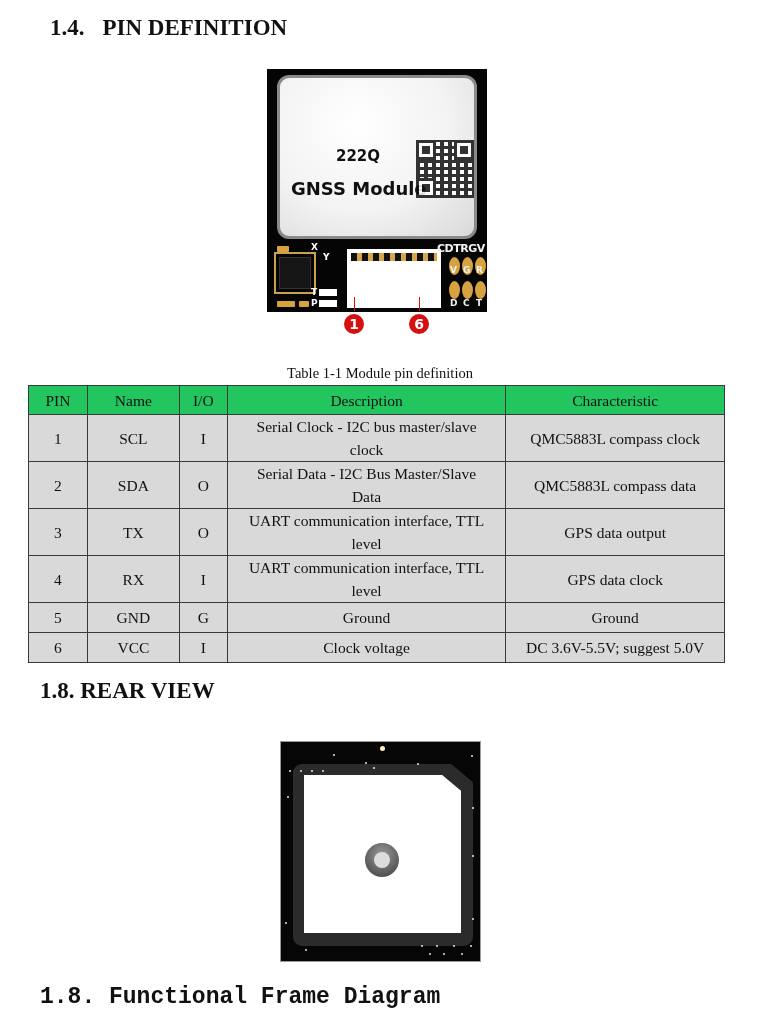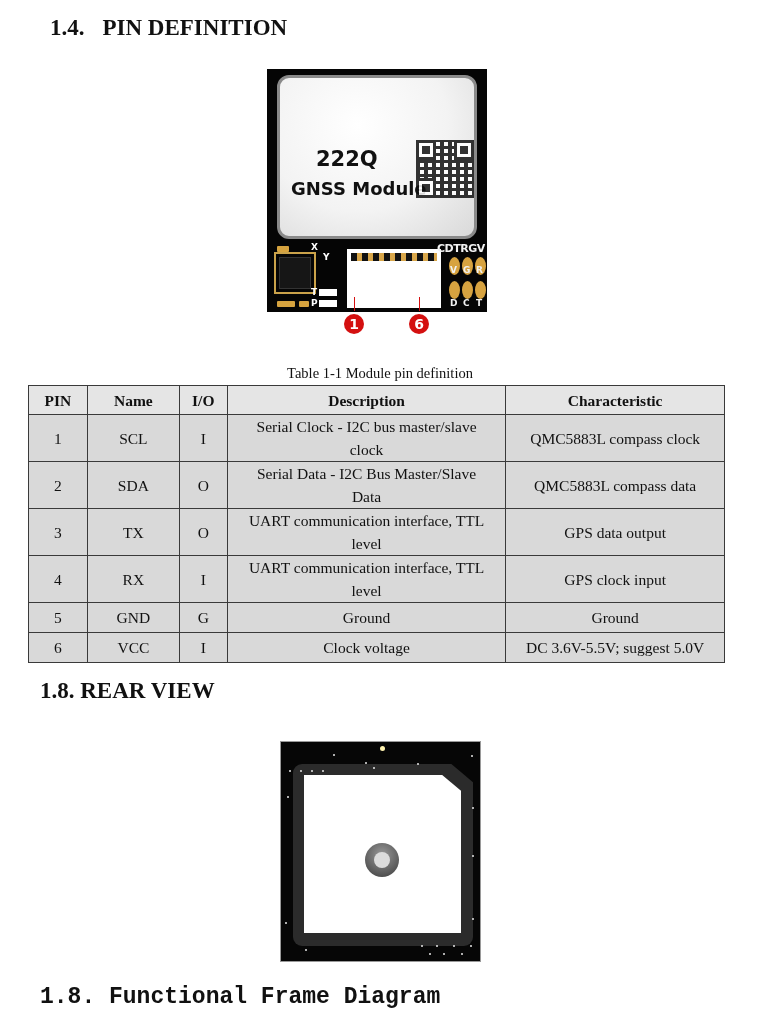--- a/index.html
+++ b/index.html
@@ -10,21 +10,21 @@
   #h14 .num { margin-right: 18px; text-align: right; }
   #h15 { left: 40px; top: 678px; }
   #h18 { left: 40px; top: 984px; font-family: Liberation Mono, monospace; }
 
   
   .front { position: absolute; left: 267px; top: 69px; width: 220px; height: 243px; background: #050505; }
   .label { position: absolute; left: 10px; top: 6px; width: 200px; height: 164px;
            background: radial-gradient(ellipse at 40% 30%, #ffffff 0%, #f3f3f3 55%, #d9d9d9 100%);
            border-radius: 12px; border: 3px solid #8a8a8a; box-sizing: border-box; }
   .lbl-txt { position: absolute; font-family: "DejaVu Sans", sans-serif; font-weight: bold; color: #111; }
-  #lbl-model { left: 36px; top: 69px; font-size: 21px; }
+  #lbl-model { left: 56px; top: 69px; font-size: 15px; }
   #lbl-type { left: 11px; top: 100px; font-size: 18px; }
   #lbl-serial { left: 8px; top: 127px; font-size: 19.5px; letter-spacing: 0.4px; }
   .qr { position: absolute; left: 136px; top: 62px; width: 58px; height: 58px;
         background:
           repeating-linear-gradient(90deg, #111 0 4px, transparent 4px 8px),
           repeating-linear-gradient(0deg, #111 0 3px, #fff 3px 7px);
         opacity: .85; }
   .qr .fp { position: absolute; width: 14px; height: 14px; border: 3px solid #111; background: #fff; }
   .qr .fp::after { content: ""; position: absolute; left: 3px; top: 3px; width: 8px; height: 8px; background: #111; }
   .pcb-chip { position: absolute; left: 12px; top: 188px; width: 30px; height: 30px; background: #161616;
@@ -40,21 +40,21 @@
   .tp-l { position: absolute; color: #fff; font-family: "DejaVu Sans", sans-serif; font-size: 9px; font-weight: bold; }
   .marker { position: absolute; top: 314px; width: 20px; height: 20px; border-radius: 50%; background: #d41010;
             color: #fff; font-family: "DejaVu Sans", sans-serif; font-weight: bold; font-size: 14px;
             text-align: center; line-height: 20px; }
 
   
   .caption { position: absolute; left: 0; width: 760px; top: 365px; text-align: center; font-size: 14.5px; }
   table.pins { position: absolute; left: 28px; top: 385px; width: 697px; border-collapse: collapse;
                font-size: 15.5px; }
   table.pins th, table.pins td { border: 1px solid #3a3a3a; text-align: center; padding: 0 6px; line-height: 23px; }
-  table.pins th { background: #e5e5e5; height: 28px; font-weight: bold; color: #111; }
+  table.pins th { background: #22c55e; height: 28px; font-weight: normal; color: #111; }
   table.pins td { background: #d9d9d9; }
   table.pins tr.tall td { height: 46px; }
   table.pins tr.short td { height: 29px; }
 
   
   .rear { position: absolute; left: 280px; top: 741px; width: 201px; height: 221px; background: #060606;
           border: 1px solid #9a9a9a; box-sizing: border-box; }
   .frame { position: absolute; left: 12px; top: 22px; width: 180px; height: 182px; background: #2b2b2b;
            border-radius: 9px; clip-path: polygon(0 0, 88% 0, 100% 10%, 100% 100%, 0 100%); }
   .patch { position: absolute; left: 23px; top: 33px; width: 157px; height: 158px; background: #ffffff;
@@ -154,21 +154,21 @@
       <td>TX</td>
       <td>O</td>
       <td style="padding:0 12px">UART communication interface, TTL level</td>
       <td>GPS data output</td>
     </tr>
     <tr class="tall">
       <td>4</td>
       <td>RX</td>
       <td>I</td>
       <td style="padding:0 12px">UART communication interface, TTL level</td>
-      <td>GPS clock input</td>
+      <td>GPS data clock</td>
     </tr>
     <tr class="short">
       <td>5</td>
       <td>GND</td>
       <td>G</td>
       <td>Ground</td>
       <td>Ground</td>
     </tr>
     <tr class="short">
       <td>6</td>

